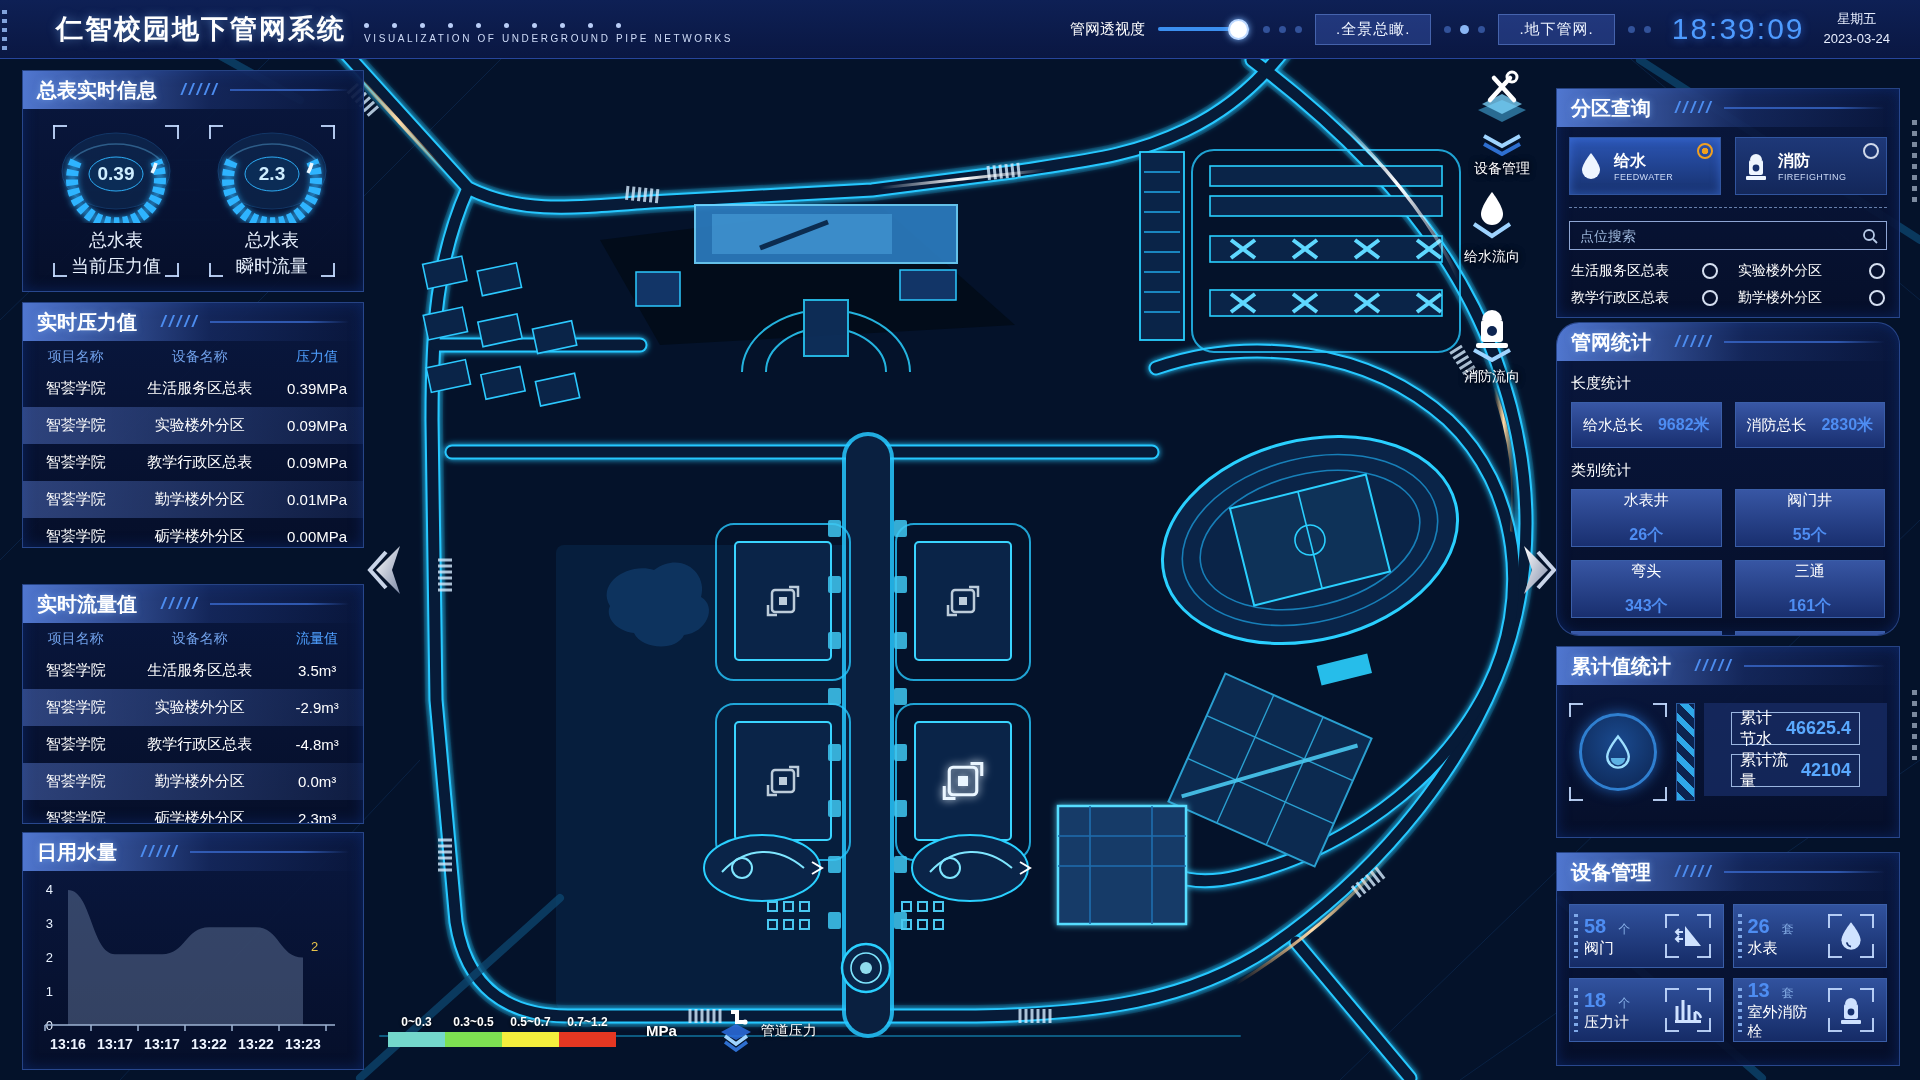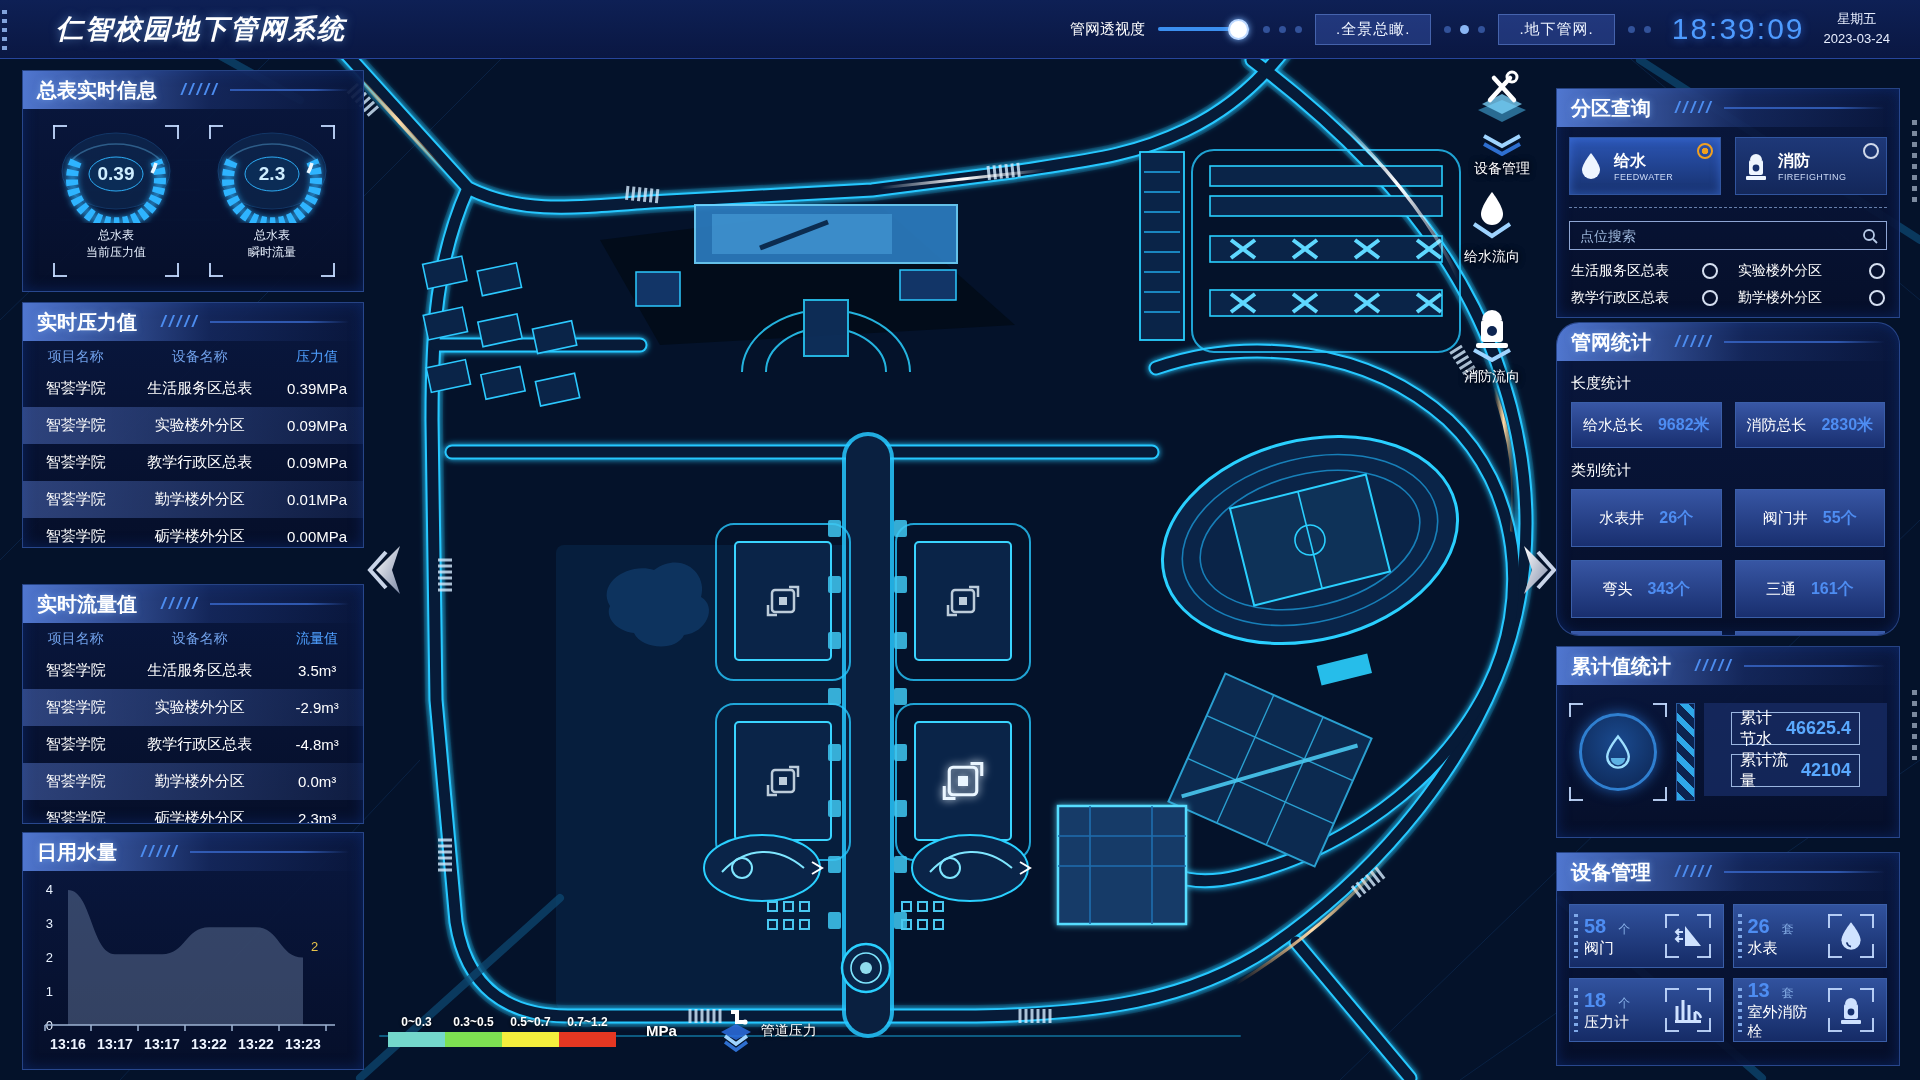--- a/index.html
+++ b/index.html
@@ -6,21 +6,21 @@
   body{width:1920px;height:1080px;position:relative;overflow:hidden;
        font-family:"Liberation Sans","DejaVu Sans",sans-serif;}
   #map{position:absolute;inset:0;z-index:0;}
 
   
   header{position:absolute;left:0;top:0;right:0;height:58px;z-index:6;
     background:linear-gradient(180deg,#0e2055,#0a1742);
     border-bottom:1px solid #27459a;display:flex;align-items:center;}
   .edge-zig{position:absolute;left:2px;top:10px;width:5px;height:42px;
     background:repeating-linear-gradient(180deg,#9fc4ff 0 4px,transparent 4px 9px);opacity:.8;}
-  .h-left{display:flex;align-items:flex-end;margin-left:56px;gap:18px;font-style:italic;}
+  .h-left{display:flex;align-items:flex-end;margin-left:56px;gap:18px;}
   .h-title{font-size:27px;font-weight:bold;color:#fff;letter-spacing:2px;
     text-shadow:0 0 10px rgba(130,190,255,.55);}
   .h-meta{display:flex;flex-direction:column;gap:5px;padding-bottom:3px;}
   .hdots{display:flex;gap:23px;}
   .hdots i{width:5px;height:5px;border-radius:50%;background:#c3d7ff;opacity:.95;}
   .h-sub{font-size:10px;color:#cfdcf8;letter-spacing:2.6px;white-space:nowrap;}
   .h-right{margin-left:auto;margin-right:30px;display:flex;align-items:center;gap:13px;}
   .slider-label{font-size:15px;color:#fff;}
   .slider{width:92px;height:4px;background:#163f88;border-radius:2px;position:relative;}
   .slider-fill{position:absolute;left:0;top:0;height:4px;width:82%;background:#3b8ff0;border-radius:2px;}
@@ -58,21 +58,21 @@
       linear-gradient(rgba(195,218,255,.9),rgba(195,218,255,.9)) 0 0/14px 2px no-repeat,
       linear-gradient(rgba(195,218,255,.9),rgba(195,218,255,.9)) 0 0/2px 14px no-repeat,
       linear-gradient(rgba(195,218,255,.9),rgba(195,218,255,.9)) 100% 0/14px 2px no-repeat,
       linear-gradient(rgba(195,218,255,.9),rgba(195,218,255,.9)) 100% 0/2px 14px no-repeat,
       linear-gradient(rgba(195,218,255,.9),rgba(195,218,255,.9)) 0 100%/14px 2px no-repeat,
       linear-gradient(rgba(195,218,255,.9),rgba(195,218,255,.9)) 0 100%/2px 14px no-repeat,
       linear-gradient(rgba(195,218,255,.9),rgba(195,218,255,.9)) 100% 100%/14px 2px no-repeat,
       linear-gradient(rgba(195,218,255,.9),rgba(195,218,255,.9)) 100% 100%/2px 14px no-repeat;
   }
   .gcard{position:absolute;width:126px;height:150px;top:54px;text-align:center;padding-top:2px;}
-  .g-label{font-size:12px;color:#e9f2ff;line-height:1.45;}
+  .g-label{font-size:18px;color:#e9f2ff;line-height:1.45;}
 
   
   .ptabs{display:flex;gap:14px;padding:10px 12px 0;}
   .ptab{position:relative;flex:1;height:56px;display:flex;align-items:center;gap:10px;padding:0 8px;
     background:linear-gradient(180deg,#1e3878,#13275a);border:1px solid #31559f;cursor:pointer;}
   .ptab.sel{background:linear-gradient(180deg,#2b55b4,#17316e);box-shadow:0 0 10px rgba(70,130,245,.5) inset;}
   .ptab .tt{font-size:16px;font-weight:bold;color:#fff;}
   .ptab .ts{font-size:9px;color:#ccdaf6;letter-spacing:.4px;}
   .radio{position:absolute;top:5px;right:7px;width:12px;height:12px;border:2px solid #cfd8ea;border-radius:50%;}
   .ptab.sel .radio{border-color:#f0a020;background:radial-gradient(circle,#f0a020 36%,transparent 42%);}
@@ -83,21 +83,21 @@
   .pitem{display:flex;justify-content:space-between;align-items:center;height:27px;color:#fff;font-size:14px;cursor:pointer;}
   .radio2{width:12px;height:12px;border:2px solid #d5dff0;border-radius:50%;flex:0 0 auto;margin-left:6px;}
 
   
   .sublabel{font-size:15px;color:#fff;margin:13px 14px 0;}
   .tiles{display:grid;grid-template-columns:1fr 1fr;gap:13px;padding:9px 14px 0;}
   .stile{height:44px;background:linear-gradient(180deg,rgba(64,98,184,.85),rgba(28,52,122,.85));
     border:1px solid #3a5ea8;display:flex;align-items:center;justify-content:center;gap:15px;}
   .stile .sl{font-size:15px;color:#fff;}
   .stile .sv{font-size:16px;color:#4e8df2;font-weight:bold;}
-  .tiles.cat .stile{height:56px;}
+  .tiles.cat .stile{height:56px;flex-direction:column;}
 
   
   .cum{display:flex;padding:18px 12px 0;gap:9px;align-items:flex-start;}
   .cum-card{width:98px;height:98px;display:flex;align-items:center;justify-content:center;flex:0 0 auto;}
   .cum-circle{width:72px;height:72px;border-radius:50%;border:3px solid #2f7fd0;
     background:radial-gradient(circle at 50% 38%,#1a4a8f,#0c2450);display:flex;align-items:center;
     justify-content:center;box-shadow:0 0 14px rgba(45,125,225,.65);}
   .stripe{width:17px;height:96px;flex:0 0 auto;border:1px solid #2a5a9f;
     background:repeating-linear-gradient(45deg,#2fa8e8 0 6px,#0c2450 6px 14px);}
   .cum-box{flex:1;background:rgba(25,46,104,.72);padding:9px 27px;display:flex;flex-direction:column;gap:9px;}
@@ -362,20 +362,35 @@
     <path d="M1336,118C1390,170 1432,222 1458,278" stroke="url(#streakW)" stroke-width="3.5"></path>
     <path d="M620,1016H790" stroke="url(#streakW)" stroke-width="3"></path>
     <path d="M380,1036H1240" stroke="#18b4e8" stroke-width="2" opacity=".45"></path>
   </g>
 </svg>
 
 <header>
   <div class="edge-zig"></div>
   <div class="h-left">
     <div class="h-title">仁智校园地下管网系统</div>
+    <div class="h-meta">
+      <div class="hdots">
+          <i></i>
+          <i></i>
+          <i></i>
+          <i></i>
+          <i></i>
+          <i></i>
+          <i></i>
+          <i></i>
+          <i></i>
+          <i></i>
+        </div>
+      <div class="h-sub">VISUALIZATION OF UNDERGROUND PIPE NETWORKS</div>
+    </div>
   </div>
   <div class="h-right">
     <span class="slider-label">管网透视度</span>
     <div class="slider">
       <div class="slider-fill"></div>
       <div class="slider-knob"></div>
     </div>
     <div class="sep">
         <i></i>
         <i></i>

